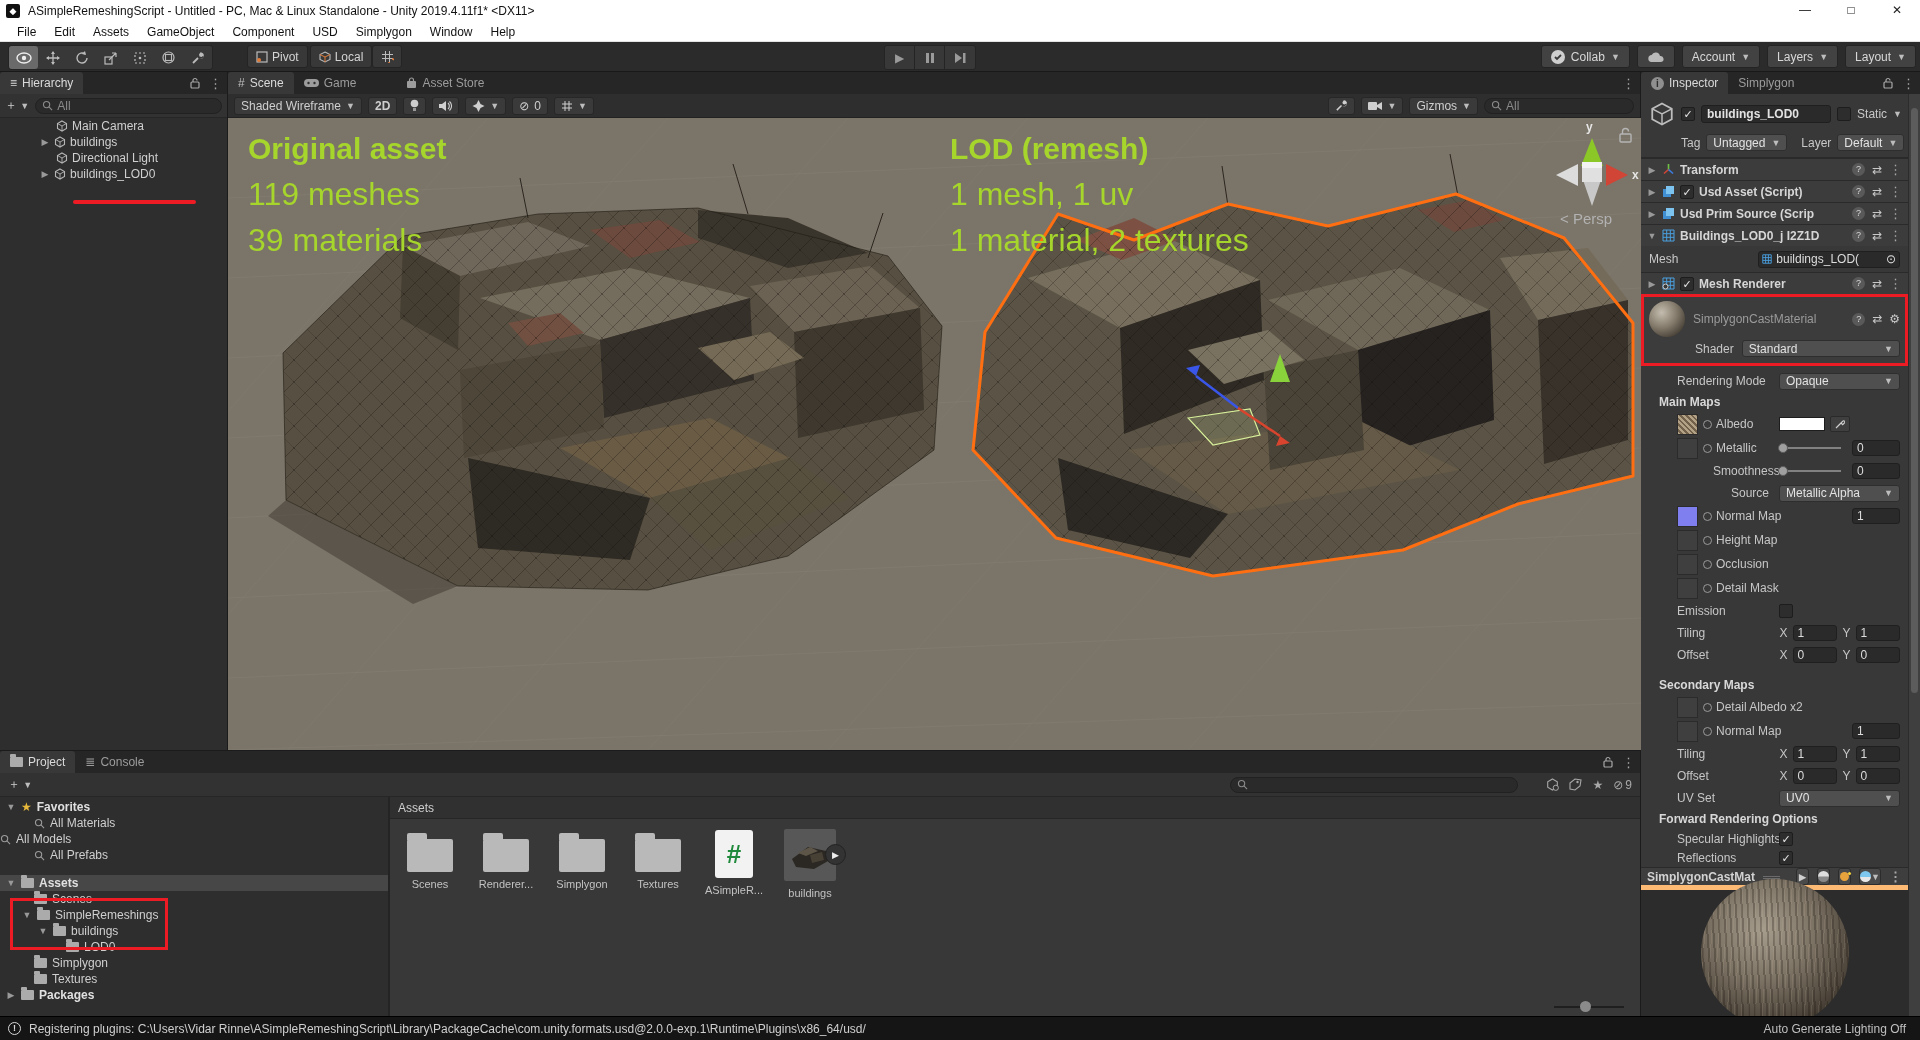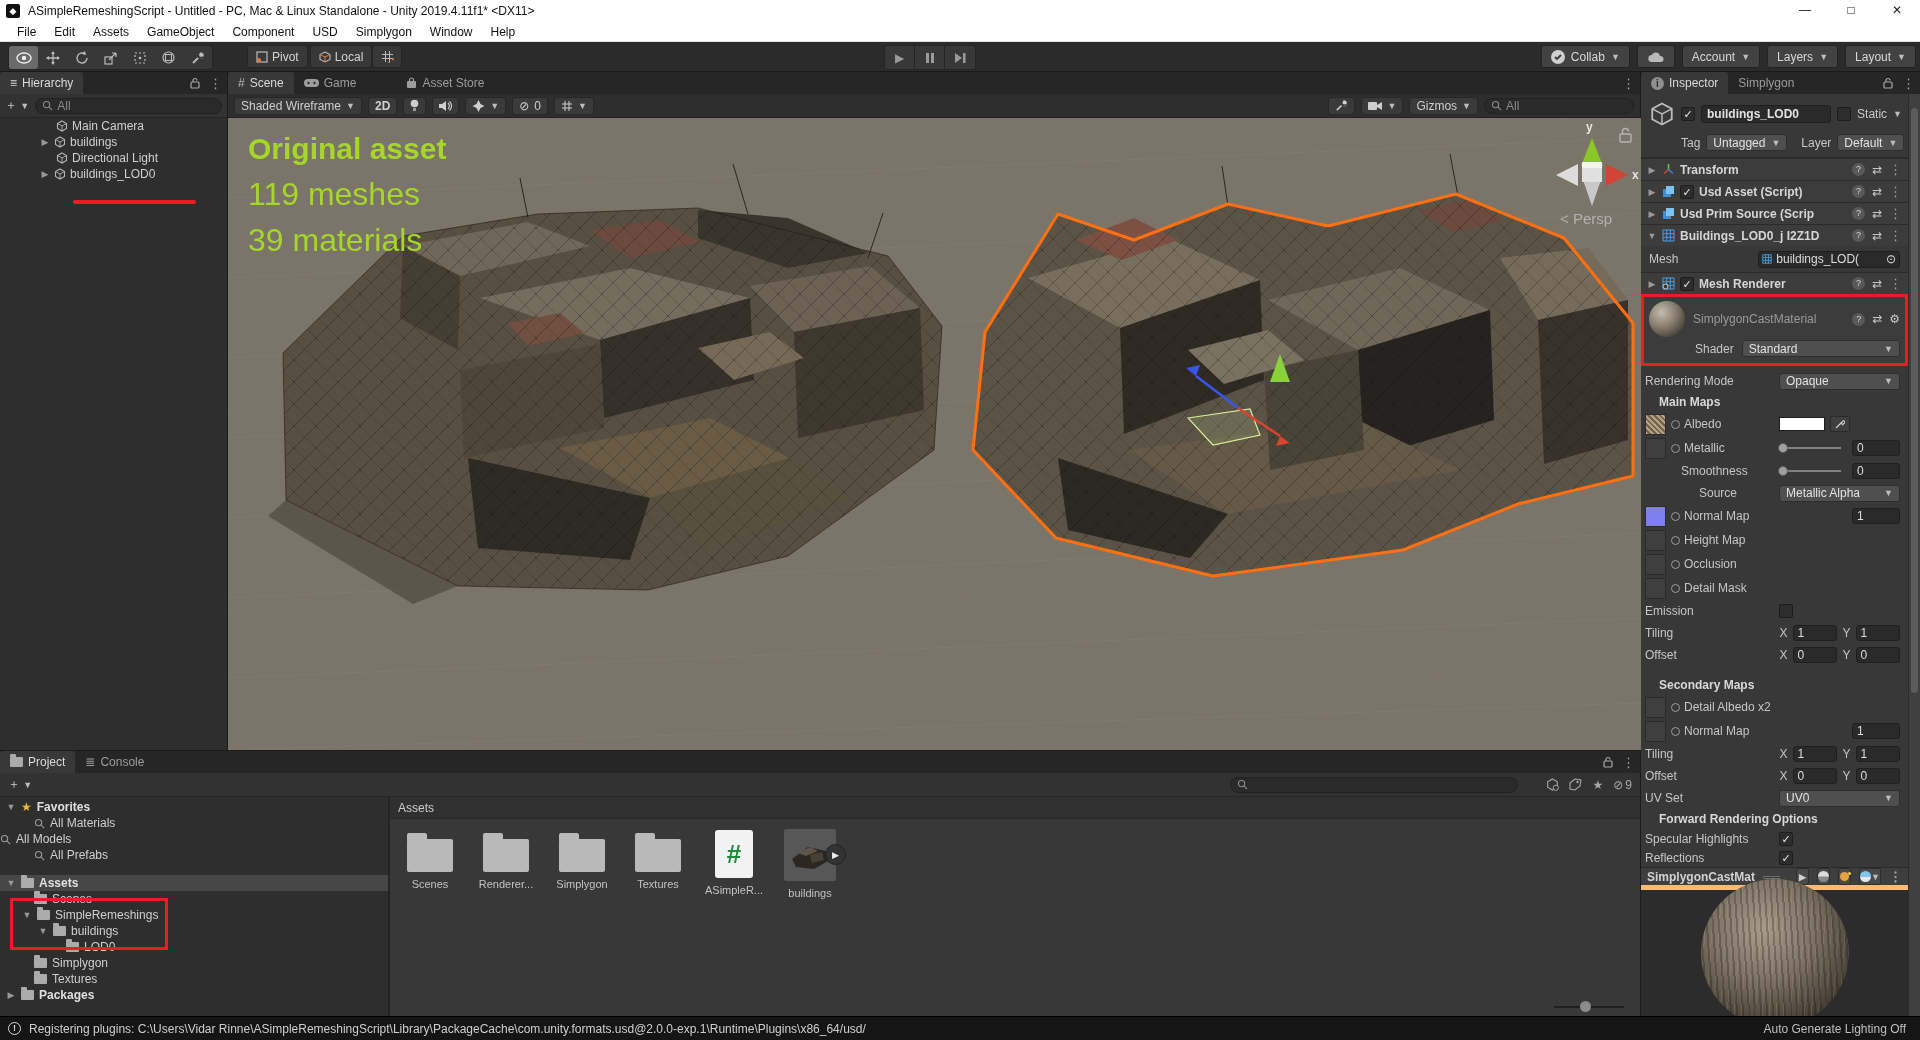--- a/index.html
+++ b/index.html
@@ -70,21 +70,21 @@
   .dd{height:17px;background:#4f4f4f;border:1px solid #2e2e2e;border-radius:3px;display:flex;align-items:center;justify-content:space-between;gap:6px;padding:0 6px;color:#e2e2e2}
   .comp{height:22px;display:flex;align-items:center;gap:5px;padding:0 6px 0 6px;border-top:1px solid #2a2a2a;background:#3c3c3c}
   .comp .name{font-weight:bold;color:#d6d6d6;flex:1;white-space:nowrap;overflow:hidden}
   .cicons{display:flex;gap:7px;align-items:center}
   .qicon{width:13px;height:13px;border-radius:50%;background:#595959;color:#d8d8d8;font-size:9px;line-height:13px;text-align:center}
   .meshrow{height:26px;display:flex;align-items:center;padding:0 8px;gap:18px;background:#383838}
   .objfld{flex:1;height:17px;background:#2a2a2a;border:1px solid #1f1f1f;border-radius:3px;display:flex;align-items:center;gap:4px;padding:0 3px;color:#dcdcdc;margin-left:62px}
   .matbox{border:3px solid #ed1c24;background:#3c3c3c;padding:4px 5px 6px 5px}
   .sphere-sm{width:36px;height:36px;border-radius:50%;flex:none;
     background:radial-gradient(circle at 35% 32%,#c4bcae,#837a6b 45%,#463f35 80%,#241f1a)}
-  .irow{position:relative;height:22px;display:flex;align-items:center;padding-left:4px}
+  .irow{position:relative;height:22px;display:flex;align-items:center;padding-left:36px}
   .irow .ictrl{position:absolute;left:138px;right:8px;display:flex;align-items:center;gap:5px}
   .ilabel{color:#c6c6c6}
   .sect{font-weight:bold;color:#d8d8d8;padding-left:18px;height:20px;display:flex;align-items:center}
   .thumb{width:21px;height:21px;border:1px solid #2b2b2b;background:#3f3f3f;flex:none;margin-right:5px}
   .thumb.alb{background:#8a7a62;background-image:repeating-linear-gradient(45deg,rgba(255,235,200,.35) 0 2px,rgba(60,40,20,.3) 2px 4px)}
   .thumb.nrm{background:#7f7ff0}
   .tgt{width:9px;height:9px;border:1px solid #9a9a9a;border-radius:50%;margin-right:4px;flex:none}
   .slid{flex:1;height:2px;background:#818181;position:relative;margin-right:6px}
   .knob{position:absolute;left:-1px;top:-4px;width:10px;height:10px;border-radius:50%;background:#9f9f9f;border:1px solid #5c5c5c}
   .vfld{width:48px;height:16px;background:#2a2a2a;border:1px solid #1f1f1f;border-radius:3px;padding:0 4px;color:#dcdcdc;display:flex;align-items:center}
@@ -533,20 +533,25 @@
       <g>
         <rect x="1392" y="16" width="11" height="8" rx="1" fill="none" stroke="#b5b5b5" stroke-width="1.4"></rect>
         <path d="M1394.5 16v-2.5a3 3 0 0 1 6 0" fill="none" stroke="#b5b5b5" stroke-width="1.4"></path>
       </g>
     </svg>
 
     <div class="ovl" style="left:20px;top:12px">
       <div class="t">Original asset</div>
       <div class="l">119 meshes</div>
       <div class="l">39 materials</div>
+    </div>
+    <div class="ovl" style="left:722px;top:12px">
+      <div class="t">LOD (remesh)</div>
+      <div class="l">1 mesh, 1 uv</div>
+      <div class="l">1 material, 2 textures</div>
     </div>
     <span class="axlab" style="left:1358px;top:2px">y</span>
     <span class="axlab" style="left:1404px;top:50px">x</span>
     <span class="persp">&lt; Persp</span>
   </div>
 </div>
 
 <div class="inspector">
   <div class="ptabs">
     <div class="ptab active">

